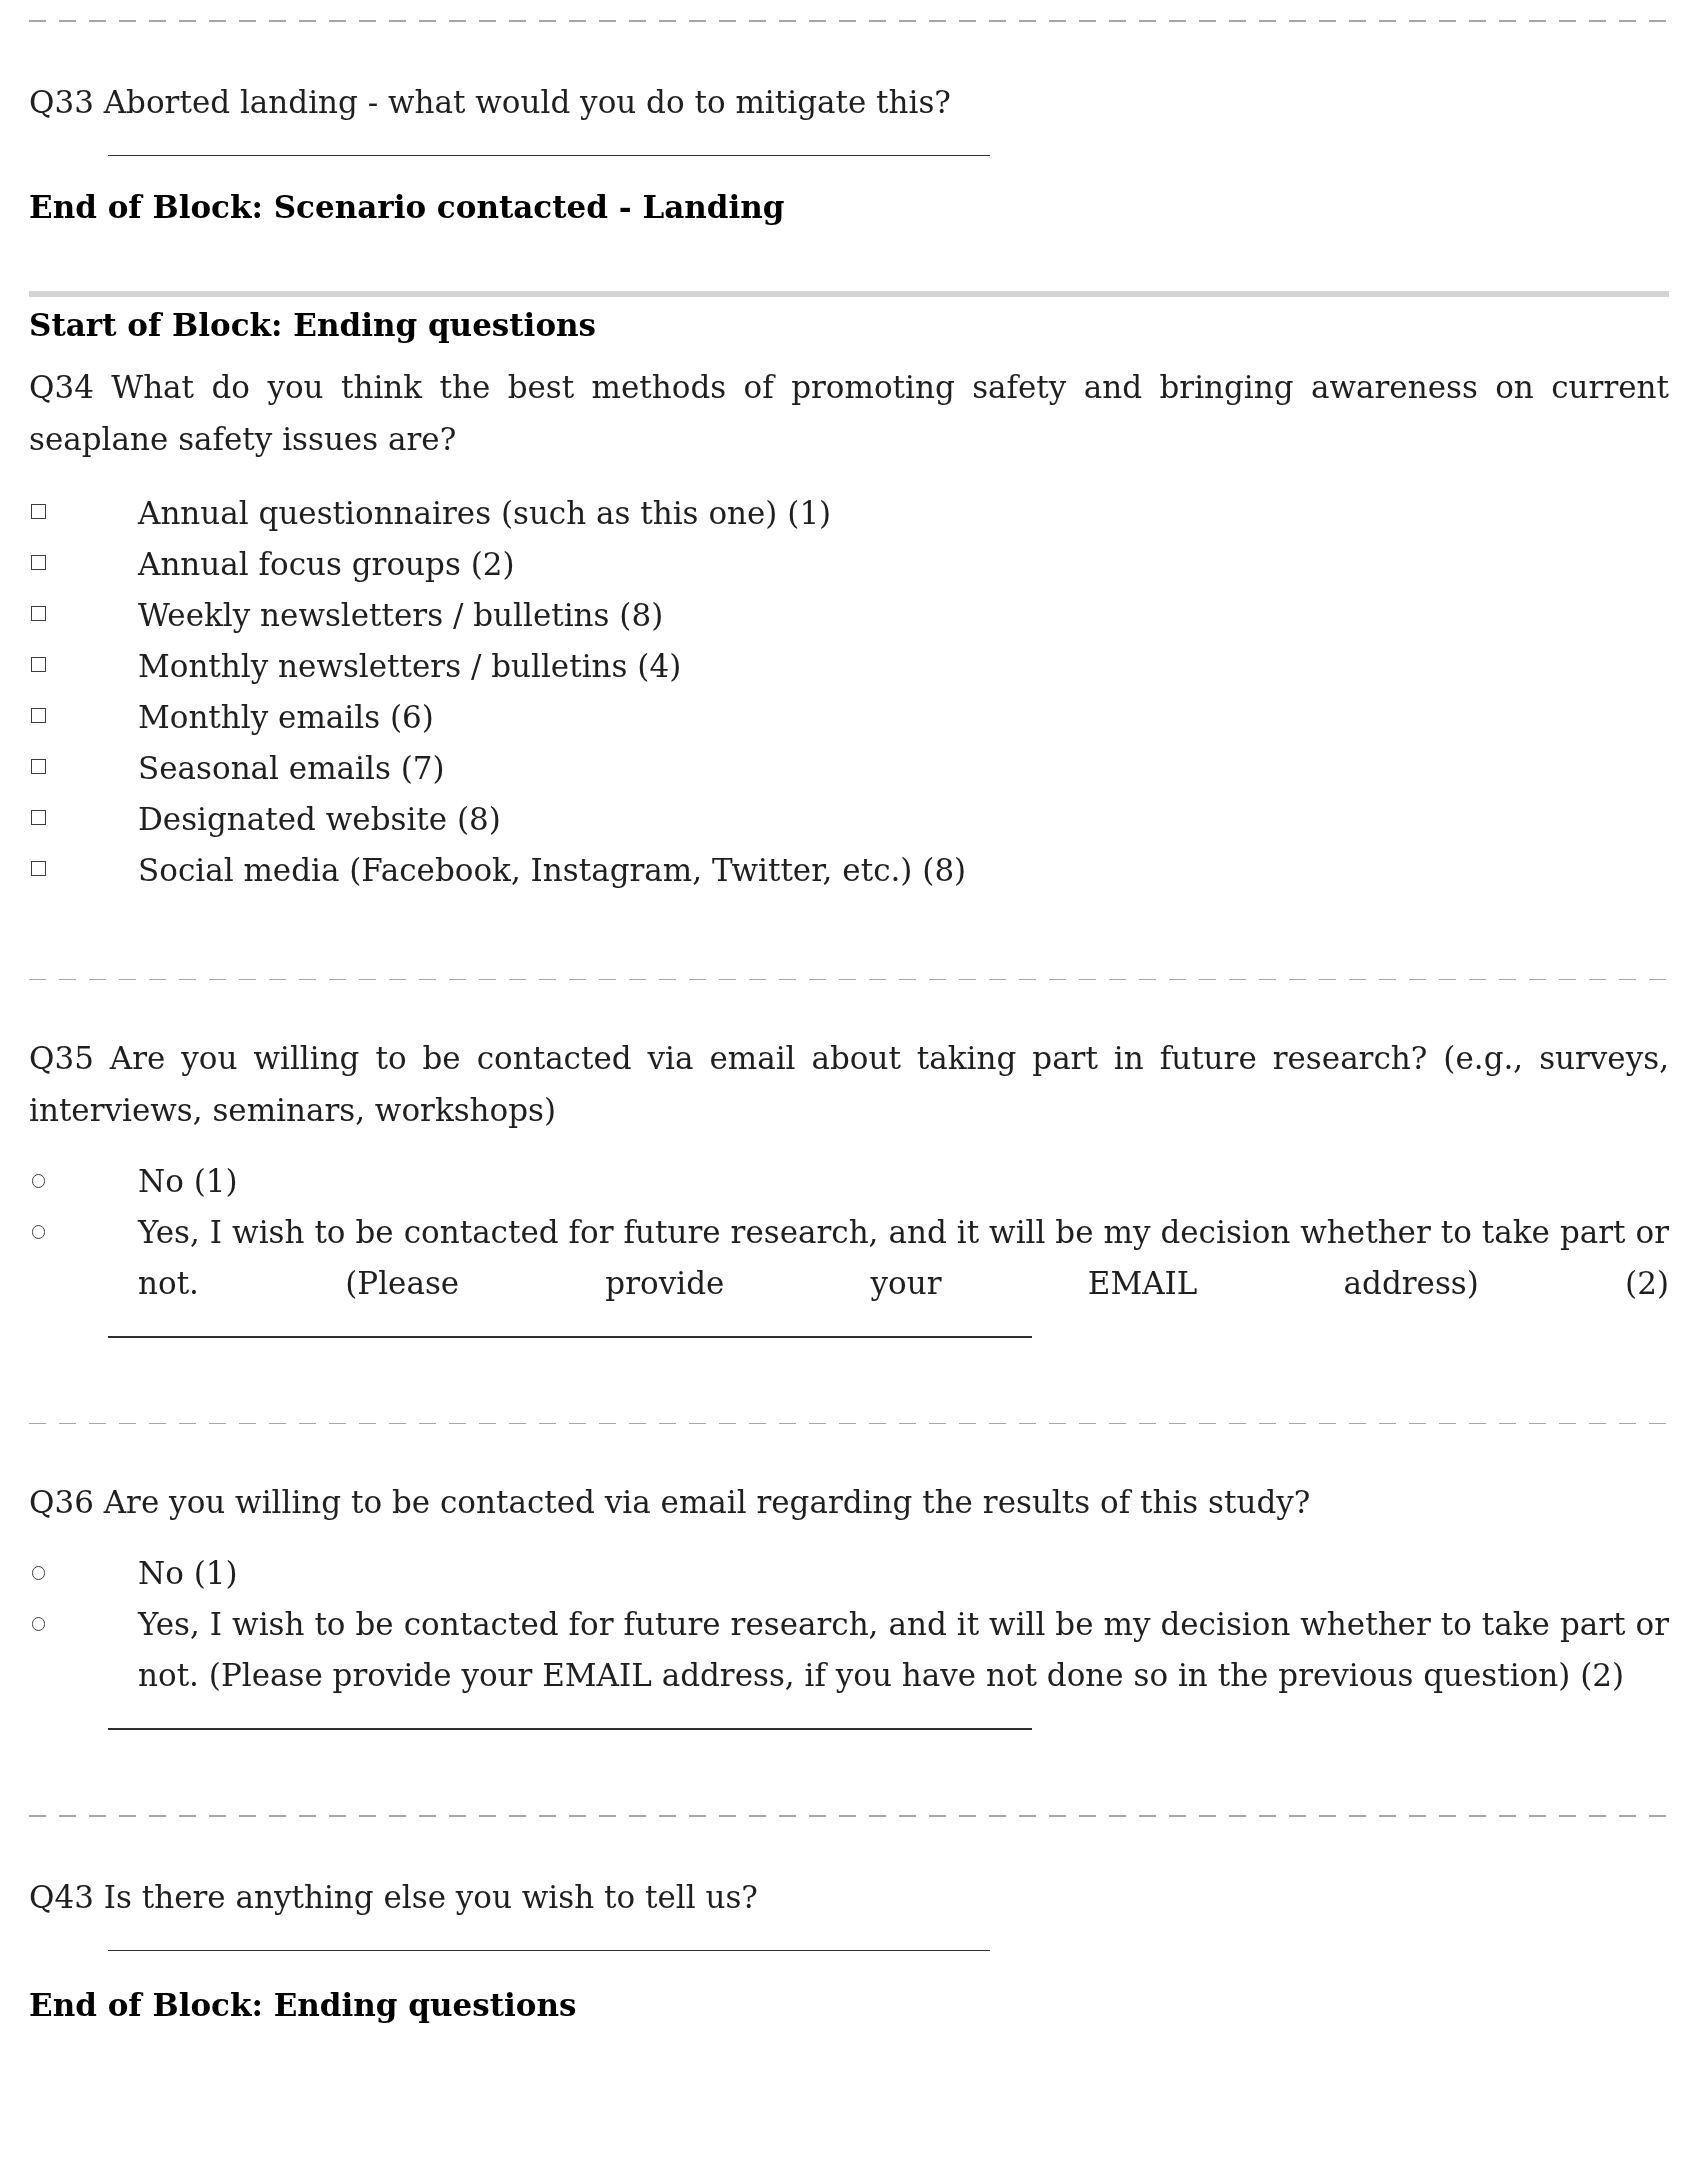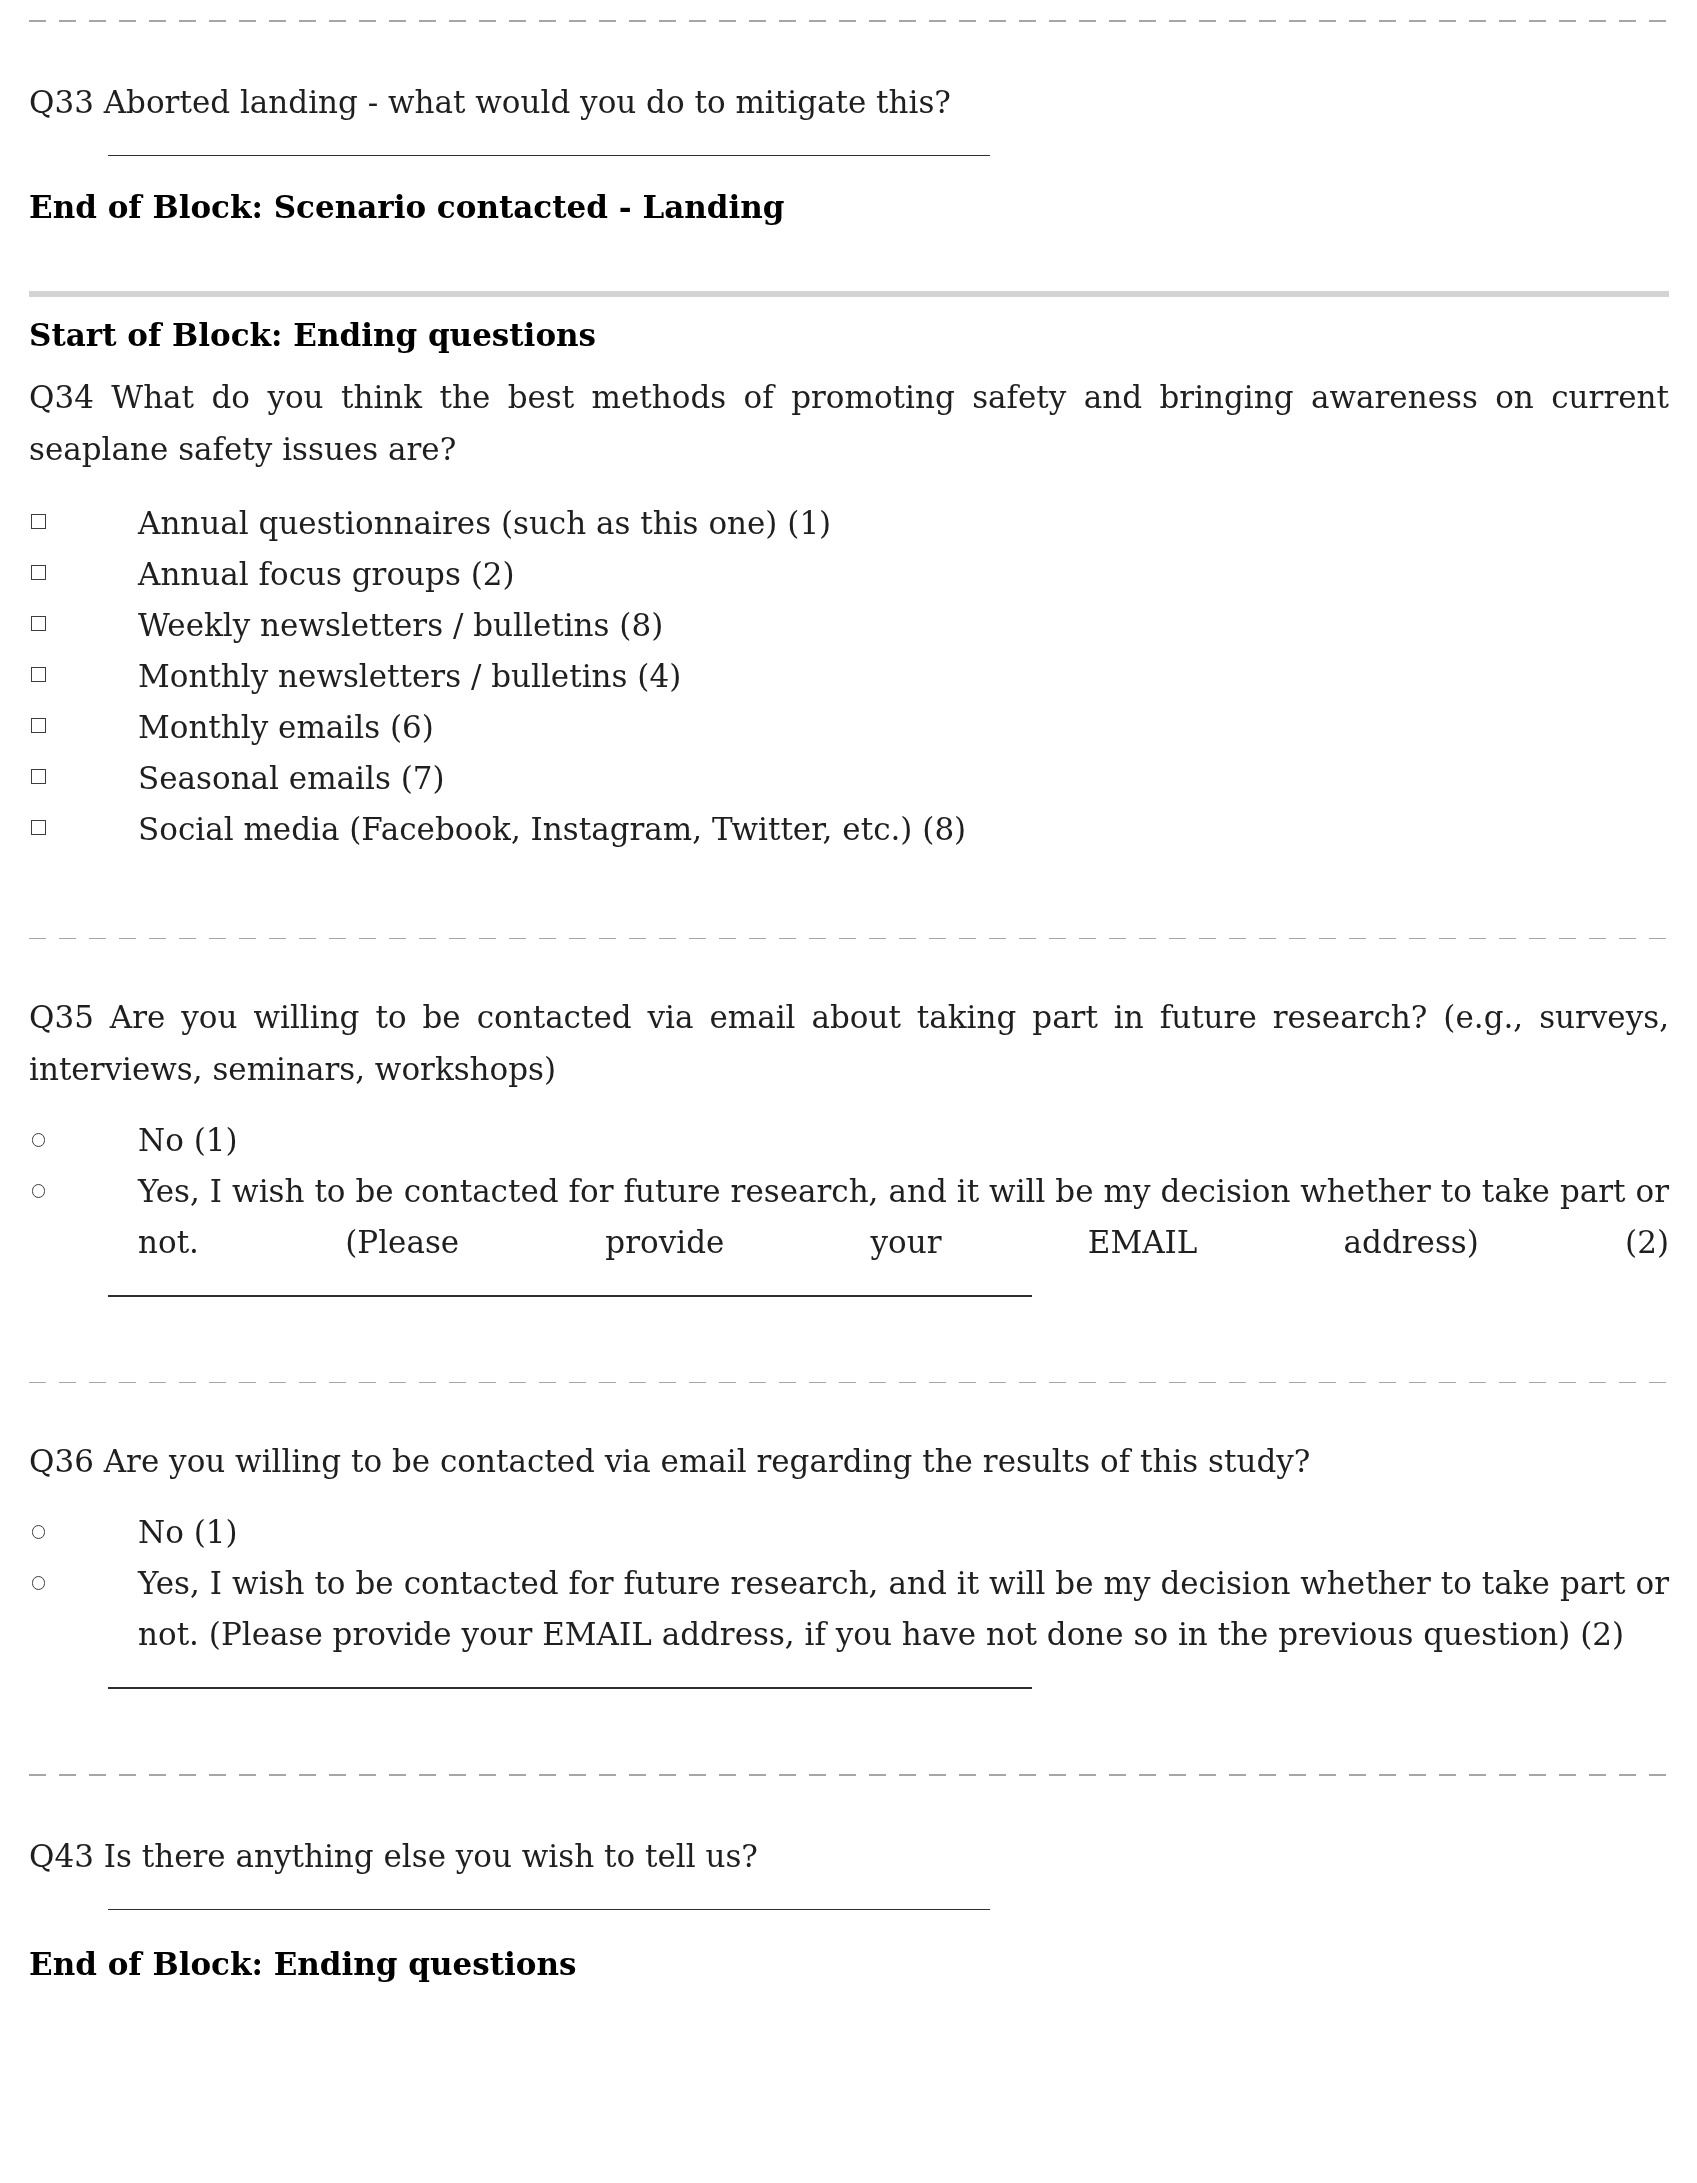--- a/index.html
+++ b/index.html
@@ -40,21 +40,21 @@
     text-align: left;
   }
   .q.justify { text-align: justify; }
 
   .block-label {
     font-weight: bold;
     line-height: 52px;
     color: #000000;
   }
   .block-label.after-blank { margin-top: 25px; }
-  .block-label.start { margin-top: 12px; }
+  .block-label.start { margin-top: 2px; }
   .block-label.final { margin-top: 28px; }
 
   .q.q34 { margin-top: 10px; }
 
   
   ul.options {
     list-style: none;
     margin: 22.4px 0 0 0;
     padding: 0;
   }
@@ -145,20 +145,24 @@
   <li>
     <span class="checkbox"></span>
     <span class="opt-label">Monthly emails (6)</span>
   </li>
   <li>
     <span class="checkbox"></span>
     <span class="opt-label">Seasonal emails (7)</span>
   </li>
   <li>
     <span class="checkbox"></span>
+    <span class="opt-label">Designated website (8)</span>
+  </li>
+  <li>
+    <span class="checkbox"></span>
     <span class="opt-label">Social media (Facebook, Instagram, Twitter, etc.) (8)</span>
   </li>
 </ul>
 
 <div class="dashed sep-mid"></div>
 
 <p class="q justify">Q35 Are you willing to be contacted via email about taking part in future research? (e.g., surveys, interviews, seminars, workshops)</p>
 
 <ul class="options radios">
   <li>

